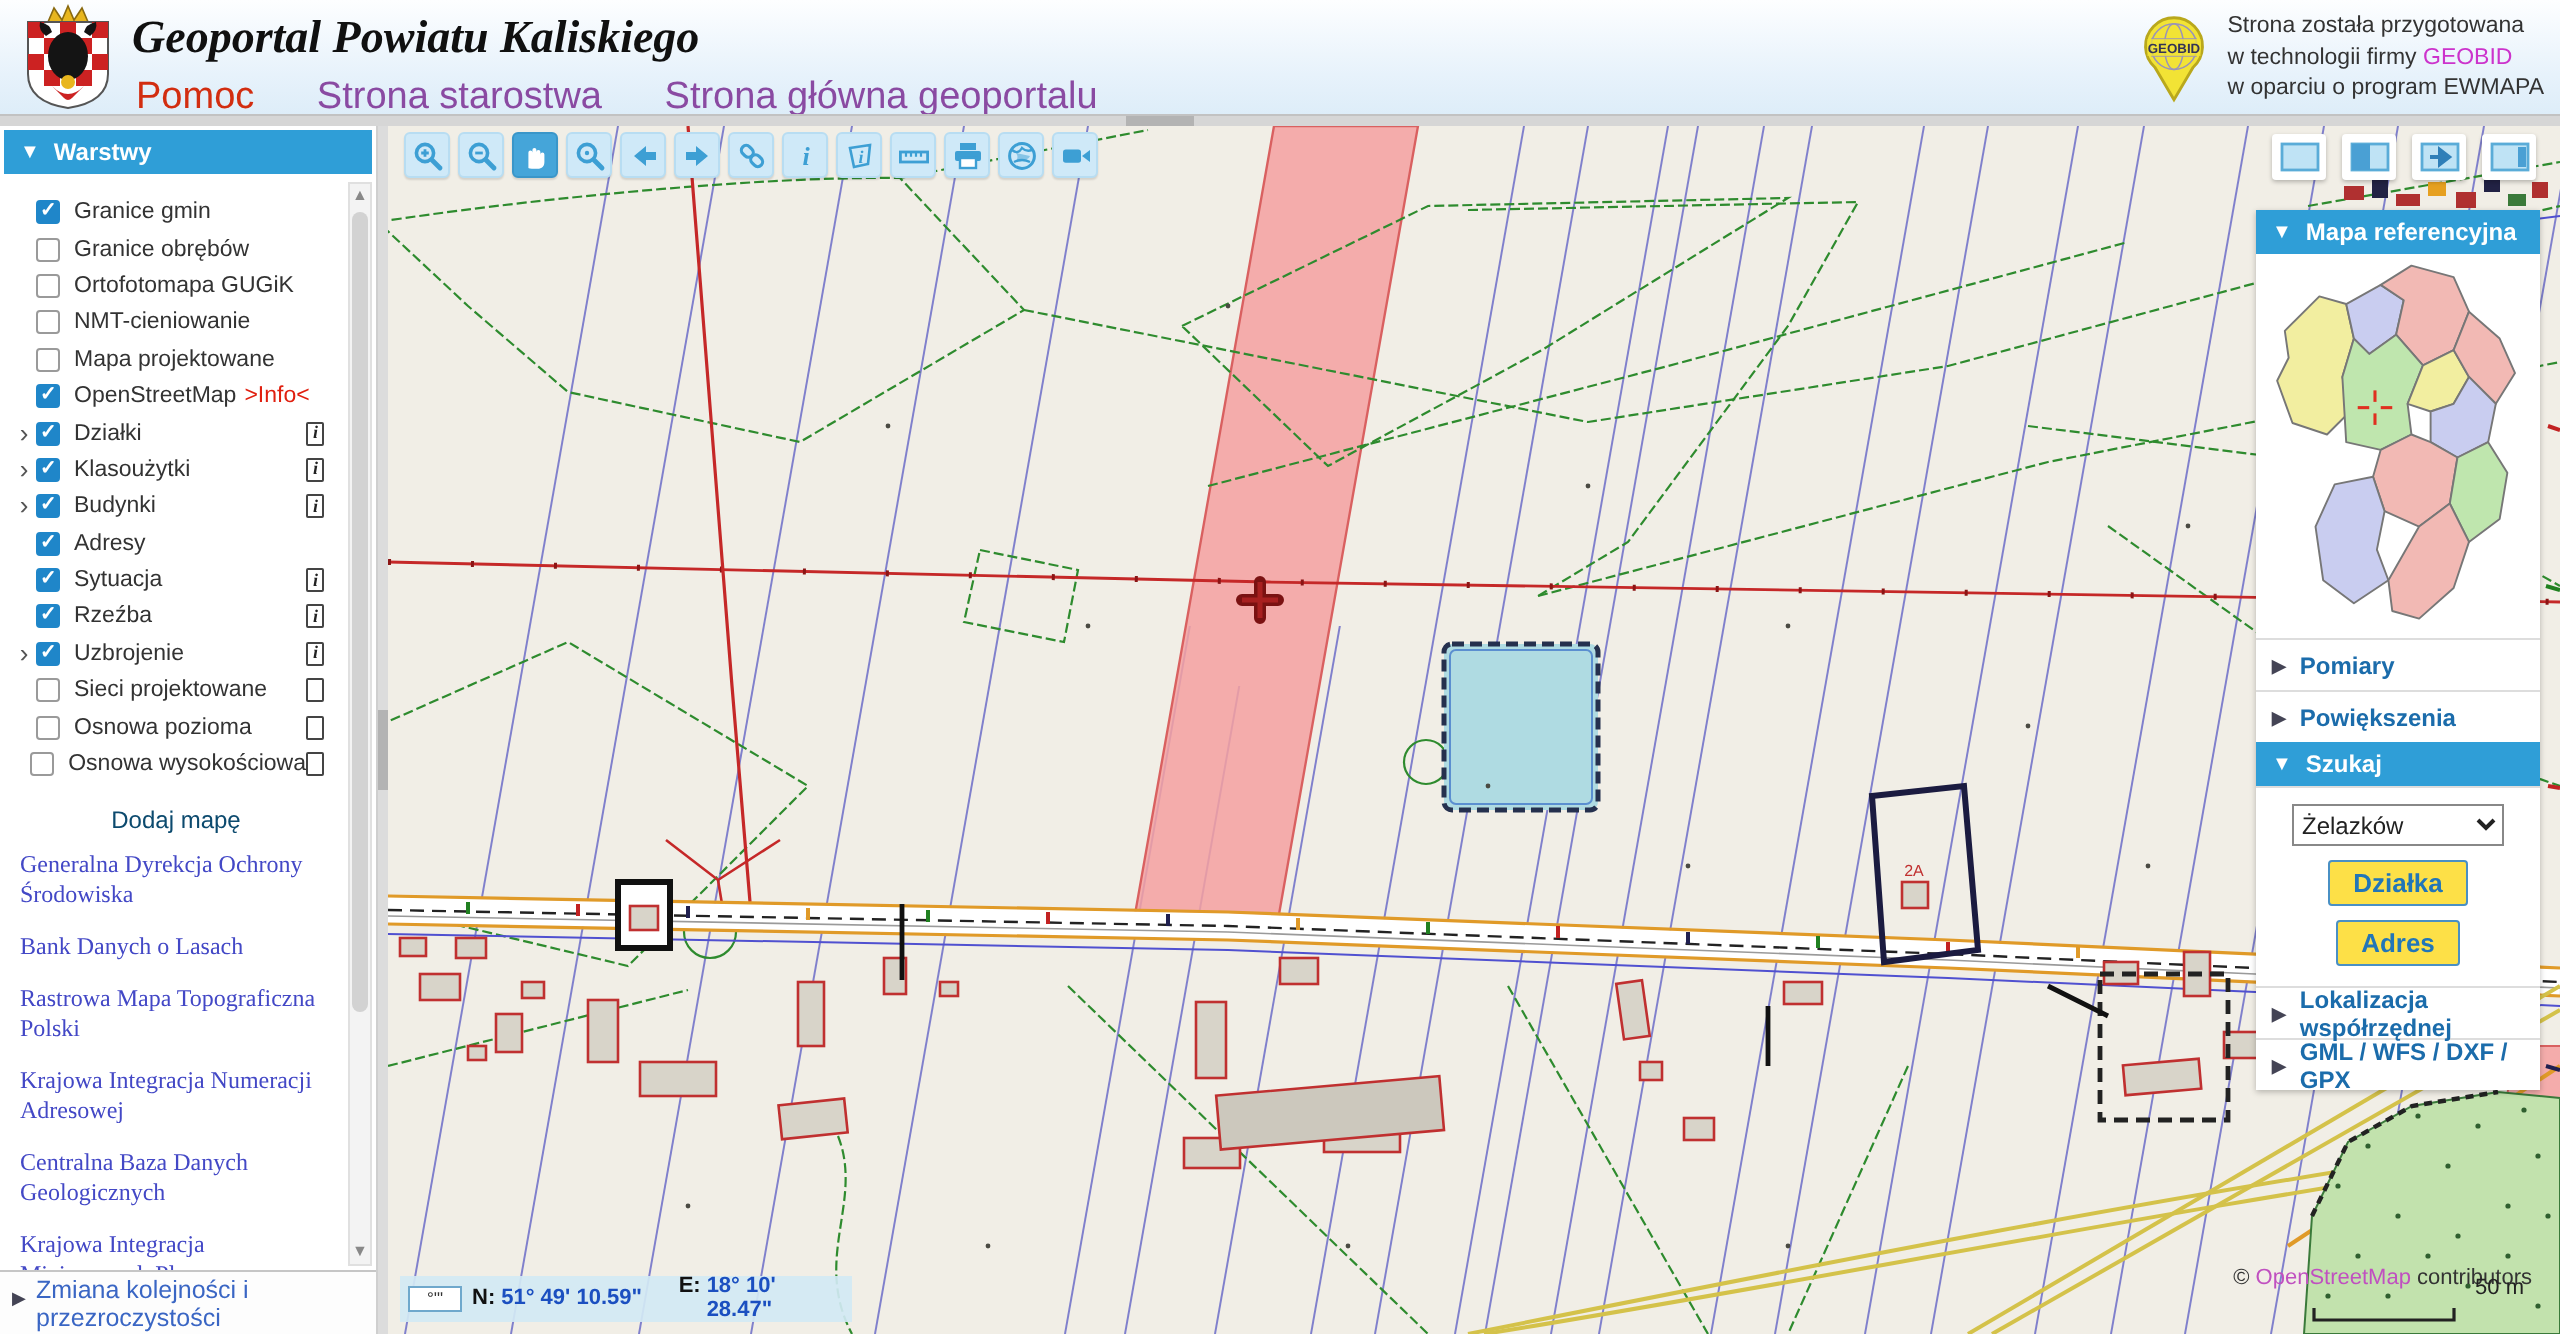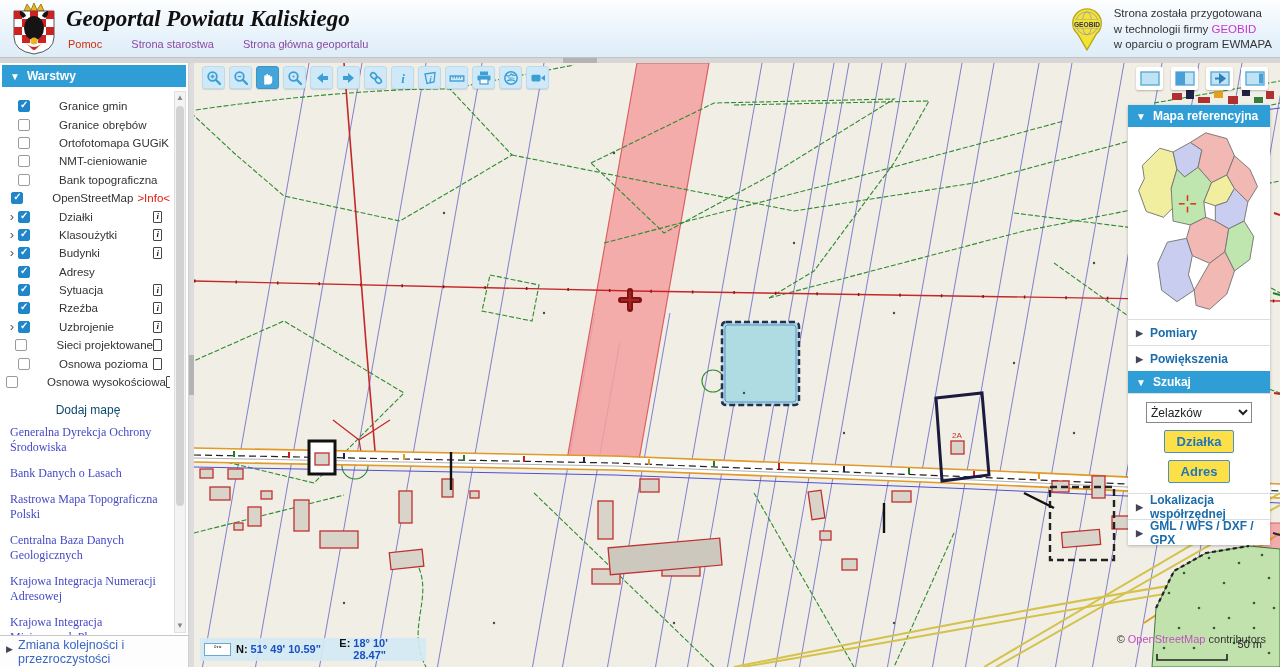--- a/index.html
+++ b/index.html
@@ -6,21 +6,21 @@
   html,body { width:1280px; height:667px; overflow:hidden; }
   body { font-family:"Liberation Sans", sans-serif; background:#fff; position:relative; }
   .app { position:absolute; inset:0; width:1280px; height:667px; }
 
   
   .hdr { position:absolute; left:0; top:0; width:1280px; height:68px;
          background:linear-gradient(#fdfeff,#e7f2fb 55%,#d8eaf7); }
   .crest { position:absolute; left:10px; top:2px; }
   .hdr-title { position:absolute; left:66px; top:6px; font-family:"Liberation Serif", serif;
                font-style:italic; font-weight:bold; font-size:23px; color:#101010; }
-  .hdr-links { position:absolute; left:68px; top:38px; font-size:11px; }
+  .hdr-links { position:absolute; left:68px; top:38px; font-size:19px; }
   .hdr-links span { margin-right:26px; cursor:pointer; }
   .lnk-help { color:#d22d10; }
   .lnk-purple { color:#8a4aa2; }
   .credit { position:absolute; right:8px; top:6px; display:flex; align-items:center; gap:8px; }
   .credit-txt { font-size:11.5px; color:#333; line-height:1.35; }
   .credit-txt .geobid-link { color:#cc33cc; }
   .hdr-divider { position:absolute; left:0; top:57px; width:1280px; height:6px; background:#d6d6d6; border-top:1px solid #c2c2c2; }
   .hdr-grip { position:absolute; left:563px; top:0; width:34px; height:6px; background:#b3b3b3; }
 
   
@@ -29,21 +29,21 @@
                 display:flex; align-items:center; padding-left:8px; gap:7px; cursor:pointer; }
   .sb-head { margin:2px 2px 0 2px; }
   .tri { font-size:10px; }
   .sb-scroll { position:absolute; left:0; top:26px; width:170px; height:546px; overflow:hidden; padding:8px 0 0 6px; }
   .layer-row { display:flex; align-items:center; height:18.4px; font-size:11.5px; color:#333; }
   .expand { width:12px; text-align:center; color:#555; font-size:13px; line-height:10px; cursor:pointer; }
   .cb { width:12px; height:12px; border:1px solid #9a9a9a; border-radius:2px; background:#fff;
         margin-right:7px; position:relative; cursor:pointer; flex:0 0 auto; }
   .cb.checked { background:#1f86c9; border-color:#1f86c9; }
   .cb.checked::after { content:"✓"; position:absolute; left:1px; top:-2px; color:#fff; font-size:10px; font-weight:bold; }
-  .llabel { white-space:nowrap;margin-left:22px; }
+  .llabel { white-space:nowrap; }
   .linfo { color:#e02010; margin-left:4px; cursor:pointer; }
   .doc-icon { width:9px; height:12px; border:1px solid #444; border-radius:1px; margin-left:auto; margin-right:8px;
               position:relative; background:#fff; cursor:pointer; flex:0 0 auto; }
   .doc-icon.info::after { content:"i"; position:absolute; left:2.5px; top:-0.5px; font:bold italic 9px "Liberation Serif", serif; color:#222; }
   .addmap-head { text-align:center; font-weight:normal; font-size:12px; color:#0c4a6e; margin:12px 0 8px 0; }
   .addmap-link { color:#4348c6; font-size:12px; line-height:1.25; margin:0 4px 11px 4px; cursor:pointer;font-family:Liberation Serif, serif; }
   .sb-scrollbar { position:absolute; right:2px; top:28px; width:12px; height:542px; background:#f3f3f3; border:1px solid #e0e0e0; }
   .sb-arrow { position:absolute; left:0; width:10px; height:12px; color:#888; font-size:8px; text-align:center; line-height:12px; cursor:pointer; }
   .sb-thumb { position:absolute; left:1px; top:14px; width:8px; height:400px; background:#d2d2d2; border-radius:4px; cursor:pointer; }
   .sb-bottom { position:absolute; left:0; bottom:0; width:188px; height:32px; background:#fdfdfd;
@@ -180,21 +180,21 @@
             <span class="llabel">Ortofotomapa GUGiK</span>
           </div>
           <div class="layer-row">
             <span class="expand"></span>
             <span class="cb"></span>
             <span class="llabel">NMT-cieniowanie</span>
           </div>
           <div class="layer-row">
             <span class="expand"></span>
             <span class="cb"></span>
-            <span class="llabel">Bank topograficzna</span>
+            <span class="llabel">Mapa projektowane</span>
           </div>
           <div class="layer-row">
             <span class="expand"></span>
             <span class="cb checked"></span>
             <span class="llabel">OpenStreetMap</span>
             <span class="linfo">&gt;Info&lt;</span>
           </div>
           <div class="layer-row">
             <span class="expand">›</span>
             <span class="cb checked"></span>
@@ -253,22 +253,22 @@
             <span class="cb"></span>
             <span class="llabel">Osnowa wysokościowa</span>
             <span class="doc-icon"></span>
           </div>
         </div>
       <div class="addmap-head">Dodaj mapę</div>
       <div>
           <div class="addmap-link">Generalna Dyrekcja Ochrony Środowiska</div>
           <div class="addmap-link">Bank Danych o Lasach</div>
           <div class="addmap-link">Rastrowa Mapa Topograficzna Polski</div>
+          <div class="addmap-link">Krajowa Integracja Numeracji Adresowej</div>
           <div class="addmap-link">Centralna Baza Danych Geologicznych</div>
-          <div class="addmap-link">Krajowa Integracja Numeracji Adresowej</div>
           <div class="addmap-link">Krajowa Integracja Miejscowych Planow Zagospodarowania Przestrzennego</div>
         </div>
     </div>
     <div class="sb-scrollbar">
       <div class="sb-arrow" style="top:0">▲</div>
       <div class="sb-thumb"></div>
       <div class="sb-arrow" style="bottom:0">▼</div>
     </div>
     <div class="sb-bottom">
       <span class="arr">▶</span>

